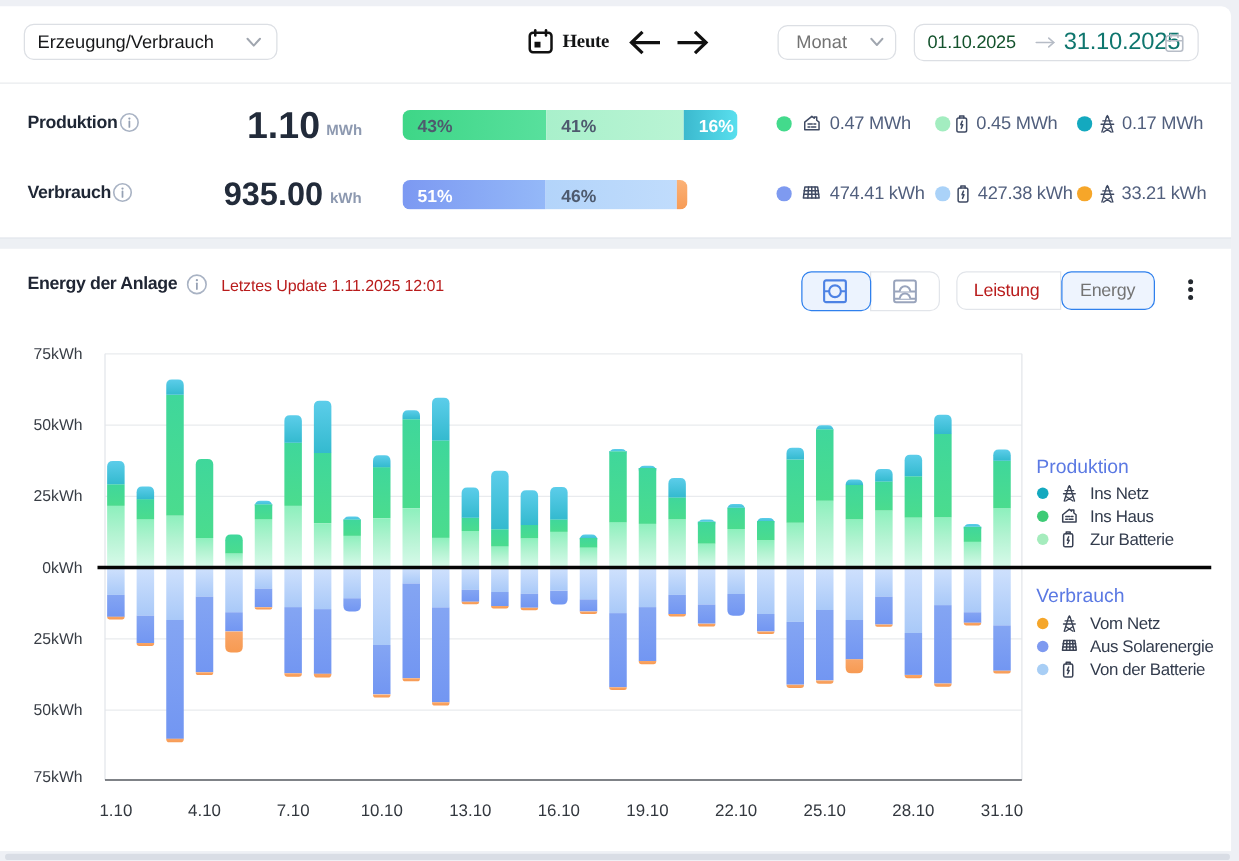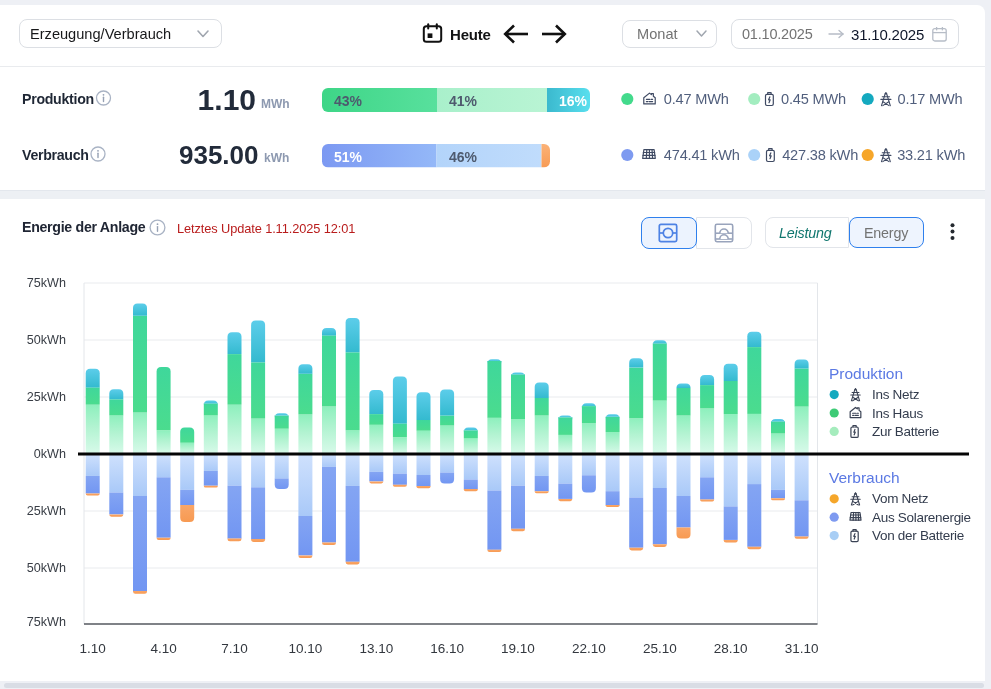--- a/index.html
+++ b/index.html
@@ -18,46 +18,46 @@
 <svg class="abs" style="left:196px;top:29px;" width="14" height="10" viewBox="0 0 14 10">
       <path d="M2,2 L7,7.5 L12,2" stroke="#a0a6af" stroke-width="1.6" fill="none" stroke-linecap="round" stroke-linejoin="round"></path>
     </svg>
 
 <svg class="abs" style="left:422px;top:23px;" width="21" height="21" viewBox="0 0 21 21">
 <rect x="1.8" y="3.2" width="17.4" height="15.6" rx="2.6" fill="none" stroke="#111" stroke-width="2"></rect>
 <line x1="6.2" y1="1.2" x2="6.2" y2="5.4" stroke="#111" stroke-width="2" stroke-linecap="round"></line>
 <line x1="14.8" y1="1.2" x2="14.8" y2="5.4" stroke="#111" stroke-width="2" stroke-linecap="round"></line>
 <rect x="5.6" y="10.4" width="4.8" height="4.6" fill="#111"></rect>
 </svg>
-<div class="abs vc" style="left:450px;top:34px;font-size:15px;font-weight:700;letter-spacing:-0.2px;color:#131415;">Heute</div>
+<div class="abs vc" style="left:450px;top:34px;font-size:15px;font-weight:700;letter-spacing:-0.2px;color:#131415;font-family:Liberation Serif, serif;">Heute</div>
 
 <svg class="abs" style="left:500px;top:21px;" width="70" height="26" viewBox="0 0 70 26">
 <g stroke="#111" stroke-width="2.6" fill="none">
 <line x1="5" y1="13" x2="28" y2="13"></line>
         <path d="M14,4.5 L5.2,13 L14,21.5"></path>
 <line x1="42" y1="13" x2="65" y2="13"></line>
         <path d="M56,4.5 L64.8,13 L56,21.5"></path>
 </g>
     </svg>
 
 <div class="selbox" style="left:622px;top:20px;width:95px;height:28px;"></div>
 <div class="abs vc" style="left:637px;top:34px;font-size:14.6px;color:#737373;">Monat</div>
 <svg class="abs" style="left:695px;top:29px;" width="13" height="10" viewBox="0 0 13 10">
       <path d="M2,2 L6.5,7 L11,2" stroke="#a0a6af" stroke-width="1.5" fill="none" stroke-linecap="round" stroke-linejoin="round"></path>
     </svg>
 
 <div class="selbox" style="left:731px;top:19px;width:228px;height:30px;"></div>
-<div class="abs vc" style="left:742px;top:34px;font-size:14.5px;letter-spacing:-0.2px;color:#737373;">01.10.2025</div>
+<div class="abs vc" style="left:742px;top:34px;font-size:14.5px;letter-spacing:-0.2px;color:#14532d;">01.10.2025</div>
 <svg class="abs" style="left:828px;top:29px;" width="17" height="10" viewBox="0 0 17 10">
       <g stroke="#b6bcc6" stroke-width="1.3" fill="none" stroke-linecap="round">
         <line x1="1" y1="5" x2="15" y2="5"></line>
         <path d="M11,1.5 L15,5 L11,8.5"></path>
       </g>
     </svg>
-<div class="abs vc" style="left:851px;top:34px;font-size:15px;letter-spacing:-0.2px;color:#0f172a;">31.10.2025</div>
+<div class="abs vc" style="left:851px;top:34px;font-size:19px;letter-spacing:-0.2px;color:#0f766e;">31.10.2025</div>
 <svg class="abs" style="left:931px;top:26px;" width="17" height="17" viewBox="0 0 17 17">
       <g stroke="#b7bdc7" stroke-width="1.3" fill="none">
         <rect x="1.8" y="2.6" width="13.4" height="12.4" rx="2"></rect>
         <line x1="5.6" y1="1" x2="5.6" y2="4.4"></line>
         <line x1="11.4" y1="1" x2="11.4" y2="4.4"></line>
         <line x1="1.8" y1="6.6" x2="15.2" y2="6.6"></line>
       </g>
     </svg>
 
 <div class="abs" style="left:0px;top:66px;width:985px;height:1px;background:#e9ebee;"></div>
@@ -169,21 +169,21 @@
 <line x1="3.6" y1="4.9" x2="10.4" y2="4.9"></line>
 <line x1="2.3" y1="7.4" x2="11.7" y2="7.4"></line>
 <path d="M4.3,9.6 L9.9,13.2 M9.7,9.6 L4.1,13.2"></path>
 </g>
 <text x="897.1999999999999" y="155" dominant-baseline="central" font-size="14.6" letter-spacing="-0.2" fill="#515f7d">33.21 kWh</text>
 </g>
 </svg>
 
 <div class="abs" style="left:0px;top:190px;width:985px;height:9px;background:#edf0f4;border-top:1px solid #e3e7ed;"></div>
 
-<div class="abs vc" style="left:22px;top:227px;font-size:14.2px;font-weight:bold;letter-spacing:-0.3px;color:#202634;">Energie der Anlage</div>
+<div class="abs vc" style="left:22px;top:227px;font-size:14.2px;font-weight:bold;letter-spacing:-0.3px;color:#202634;">Energy der Anlage</div>
 <svg class="abs" style="left:149px;top:219px;" width="17" height="17" viewBox="0 0 17 17">
       <g>
         <circle cx="8.5" cy="8.5" r="7.4" fill="none" stroke="#a9b3c4" stroke-width="1.3"></circle>
 <circle cx="8.5" cy="5.17" r="0.9" fill="#96a1b4"></circle>
 <line x1="8.5" y1="7.612" x2="8.5" y2="12.2" stroke="#96a1b4" stroke-width="1.4" stroke-linecap="round"></line>
       </g>
     </svg>
 <div class="abs vc" style="left:177px;top:228px;font-size:12.8px;letter-spacing:-0.1px;color:#b91c1c;">Letztes Update 1.11.2025 12:01</div>
 
 <div class="abs" style="left:696px;top:217px;width:55.5px;height:31.5px;border:1px solid #e2e5ea;border-radius:0 8px 8px 0;background:#fff;"></div>
@@ -200,21 +200,21 @@
 <rect x="2.3" y="2.3" width="17.4" height="17.4" rx="1.6"></rect>
 <line x1="2.3" y1="11.2" x2="19.7" y2="11.2"></line>
         <line x1="2.3" y1="17" x2="19.7" y2="17"></line>
 <path d="M6.8,11.2 A4.2,4.2 0 0 1 15.2,11.2" fill="#fff"></path>
 <path d="M6.8,17 A4.2,4.2 0 0 1 15.2,17" fill="#fff"></path>
 </g>
     </svg>
 
 <div class="abs" style="left:764.7px;top:217px;width:84px;height:30.5px;border:1px solid #e2e5ea;border-radius:8px 0 0 8px;background:#fff;"></div>
 <div class="abs" style="left:848.6px;top:217px;width:75px;height:30.5px;border:1.6px solid #2f80ed;border-radius:8px;background:#eef4fe;"></div>
-<div class="abs vc" style="left:779px;top:232.5px;font-size:14.3px;letter-spacing:-0.2px;color:#0f766e;font-style:italic;">Leistung</div>
+<div class="abs vc" style="left:779px;top:232.5px;font-size:14.3px;letter-spacing:-0.2px;color:#b91c1c;">Leistung</div>
 <div class="abs vc" style="left:864px;top:232.5px;font-size:14.3px;letter-spacing:-0.2px;color:#737373;">Energy</div>
 <svg class="abs" style="left:946px;top:218px;" width="14" height="28" viewBox="0 0 14 28">
 <circle cx="6.5" cy="7.3" r="2" fill="#24292f"></circle>
       <circle cx="6.5" cy="13.6" r="2" fill="#24292f"></circle>
       <circle cx="6.5" cy="20" r="2" fill="#24292f"></circle>
 </svg>
 
 <svg class="abs" style="left:0px;top:0px;" width="991" height="689" viewBox="0 0 991 689">
 <defs>
 <linearGradient id="glg" x1="0" y1="1" x2="0" y2="0">

